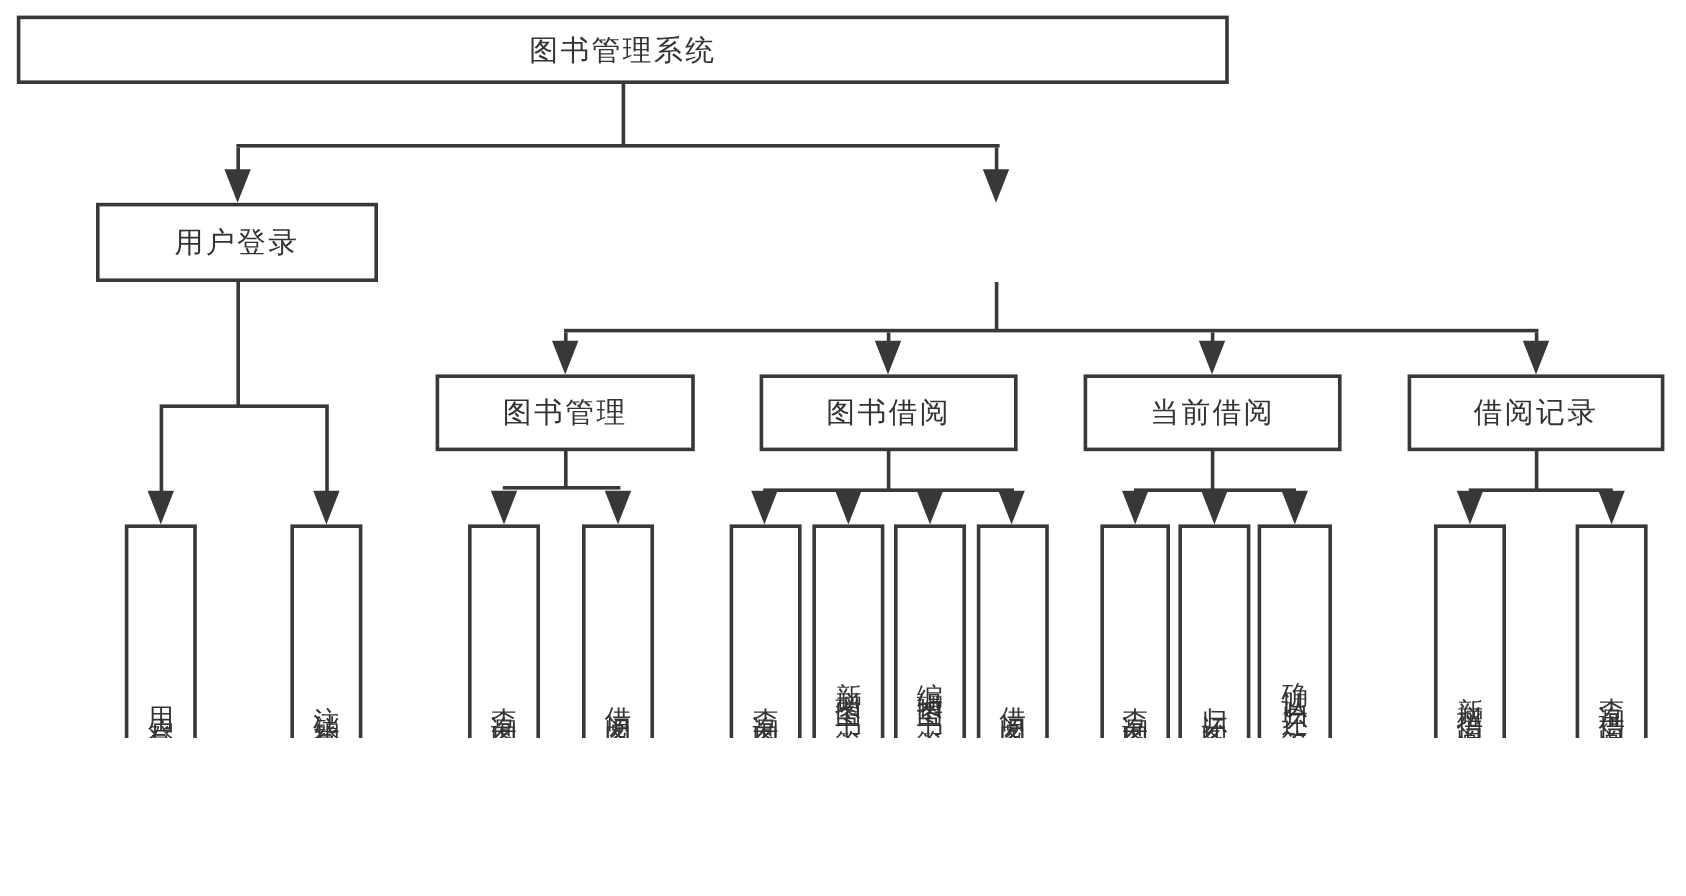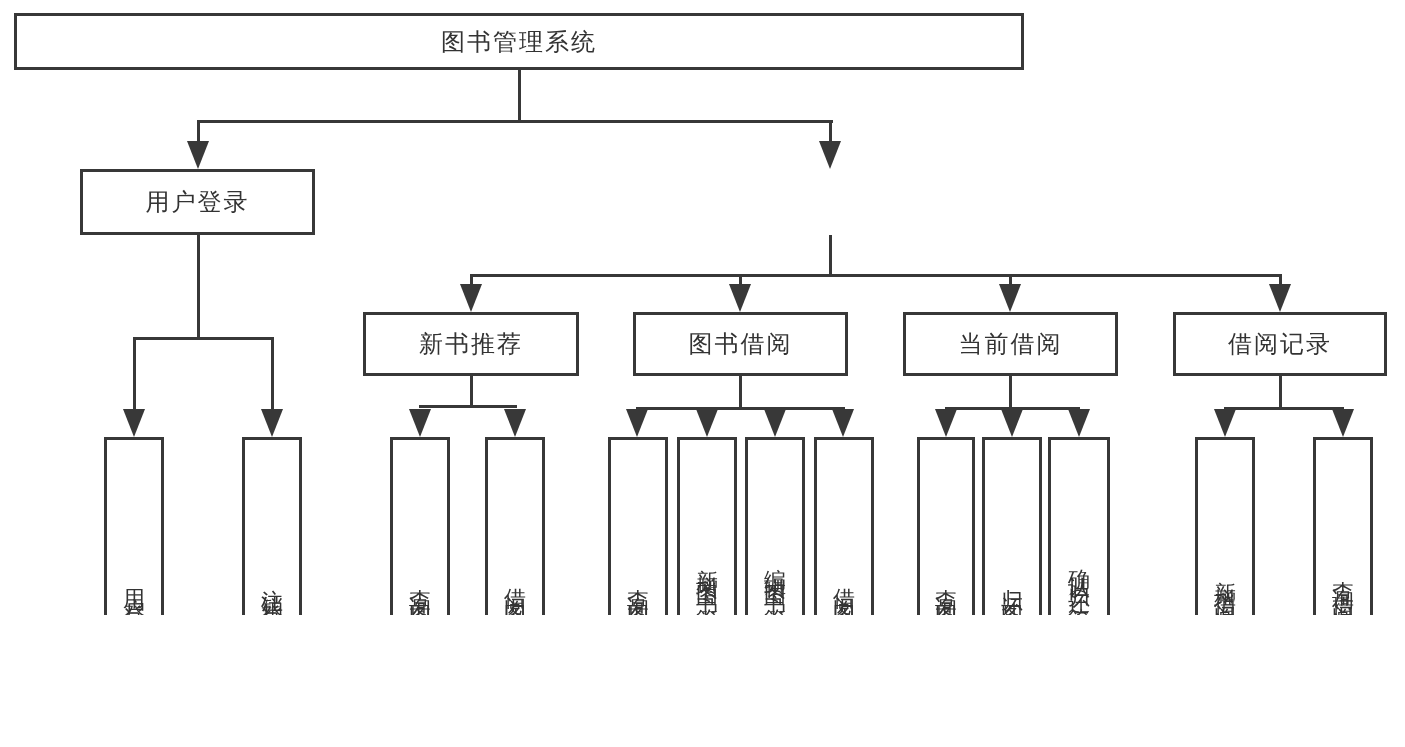--- a/index.html
+++ b/index.html
@@ -88,21 +88,21 @@
   <div class="line" style="left:470px;top:277px;width:3px;height:8px"></div>
   <div class="line" style="left:739px;top:277px;width:3px;height:8px"></div>
   <div class="line" style="left:1009px;top:277px;width:3px;height:8px"></div>
   <div class="line" style="left:1279px;top:277px;width:3px;height:8px"></div>
   <div class="arrow" style="left:460px;top:284px"></div>
   <div class="arrow" style="left:729px;top:284px"></div>
   <div class="arrow" style="left:999px;top:284px"></div>
   <div class="arrow" style="left:1269px;top:284px"></div>
 
   <div class="box h" style="left:363px;top:312px;width:216px;height:64px">
-    <span class="lbl">新书推荐</span>
+    <span class="lbl">图书管理</span>
   </div>
   <div class="box h" style="left:903px;top:312px;width:215px;height:64px">
     <span class="lbl">当前借阅</span>
   </div>
   <div class="box h" style="left:633px;top:312px;width:215px;height:64px">
     <span class="lbl">图书借阅</span>
   </div>
   <div class="box h" style="left:1173px;top:312px;width:214px;height:64px">
     <span class="lbl">借阅记录</span>
   </div>

